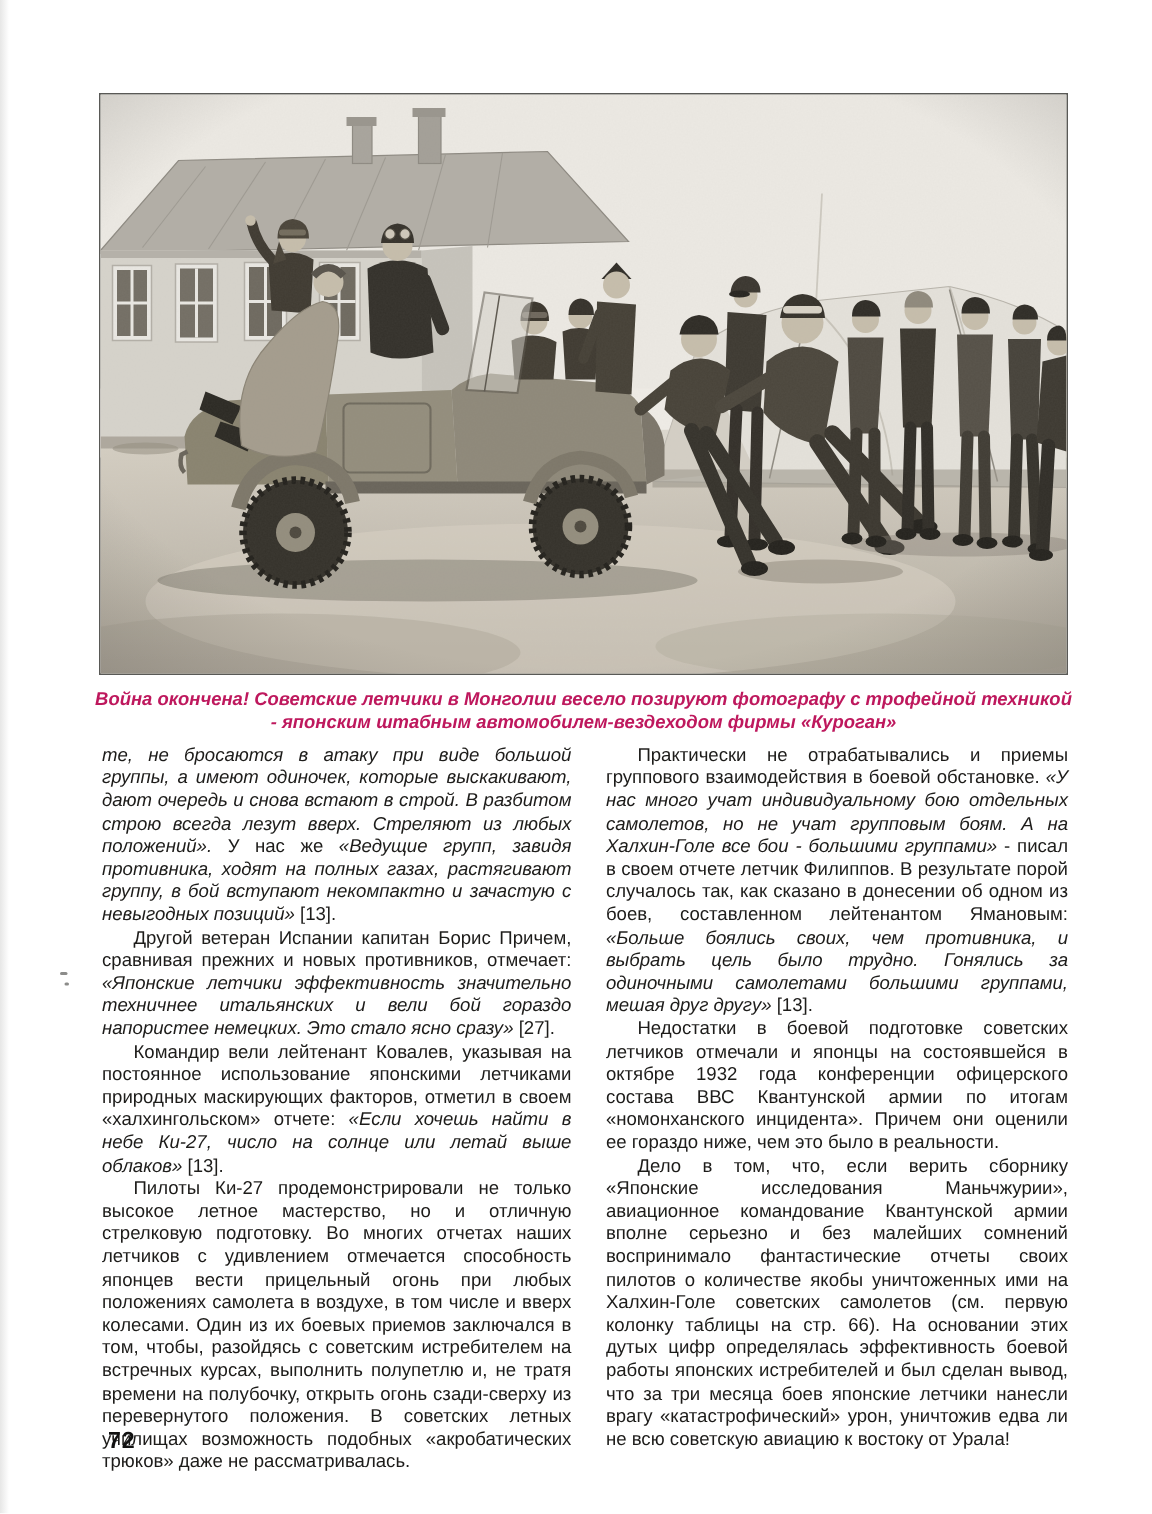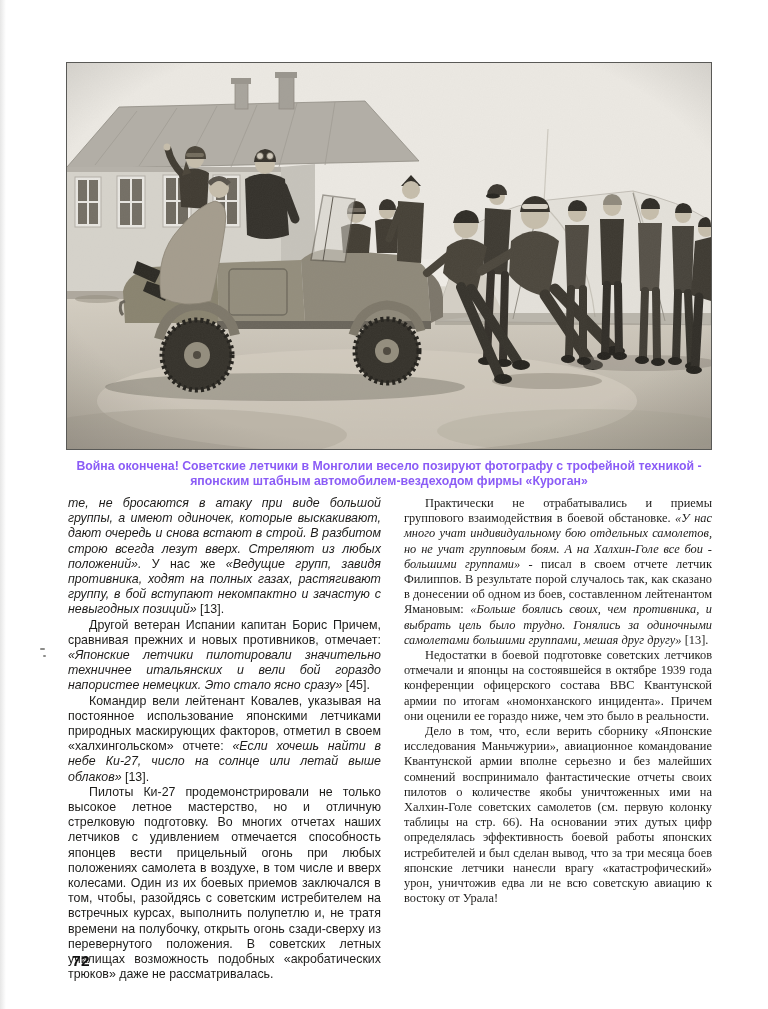--- a/index.html
+++ b/index.html
@@ -16,32 +16,32 @@
 
   .photo-frame{
     position:absolute;left:66px;top:62px;width:646px;height:388px;
     border:1px solid #59595б;border:1px solid #595956;box-sizing:border-box;
     background:#ece9e3;
   }
   .photo-frame svg{display:block;width:100%;height:100%;}
 
   .caption{
     position:absolute;left:61px;top:459px;width:656px;
-    text-align:center;font-weight:bold;
-    font-size:12.3px;line-height:15px;color:#8b5cf6;
+    text-align:center;font-weight:bold;font-style:italic;
+    font-size:12.3px;line-height:15px;color:#be185d;
   }
 
   .columns{
     position:absolute;left:68px;top:496px;width:644px;
     display:flex;gap:23px;
   }
   .col{font-size:12.4px;line-height:15.2px;text-align:justify;
     hyphens:auto;-webkit-hyphens:auto;color:#1d1c1a;}
   .col-left{width:320px;}
-  .col-right{width:315px;font-family:Liberation Serif, serif;}
+  .col-right{width:315px;}
   p.para{margin:0;text-indent:21px;}
   p.para.cont{text-indent:0;}
 
   .pageno{
     position:absolute;left:72px;top:952px;
     font-weight:bold;font-size:15.5px;letter-spacing:.5px;color:#111;
   }
 </style>
 </head>
 <body>
@@ -289,25 +289,25 @@
       <rect x="0" y="0" width="644" height="386" filter="url(#grain)"></rect>
       <rect x="0" y="0" width="644" height="386" fill="url(#gVign)"></rect>
     </svg>
   </figure>
 
   <div class="caption">Война окончена! Советские летчики в Монголии весело позируют фотографу с трофейной техникой - японским штабным автомобилем-вездеходом фирмы «Куроган»</div>
 
   <div class="columns">
     <div class="col col-left">
       <p class="para cont"><i>те, не бросаются в атаку при виде большой группы, а имеют одиночек, которые выскакивают, дают очередь и снова встают в строй. В разбитом строю всегда лезут вверх. Стреляют из любых положений».</i><span> У нас же </span><i>«Ведущие групп, завидя противника, ходят на полных газах, растягивают группу, в бой вступают некомпактно и зачастую с невыгодных позиций»</i><span> [13].</span></p>
-      <p class="para"><span>Другой ветеран Испании капитан Борис Причем, сравнивая прежних и новых противников, отмечает: </span><i>«Японские летчики пилотировали значительно техничнее итальянских и вели бой гораздо напористее немецких. Это стало ясно сразу»</i><span> [45].</span></p>
+      <p class="para"><span>Другой ветеран Испании капитан Борис Причем, сравнивая прежних и новых противников, отмечает: </span><i>«Японские летчики эффективность значительно техничнее итальянских и вели бой гораздо напористее немецких. Это стало ясно сразу»</i><span> [27].</span></p>
       <p class="para"><span>Командир вели лейтенант Ковалев, указывая на постоянное использование японскими летчиками природных маскирующих факторов, отметил в своем «халхингольском» отчете: </span><i>«Если хочешь найти в небе Ки-27, число на солнце или летай выше облаков»</i><span> [13].</span></p>
       <p class="para"><span>Пилоты Ки-27 продемонстрировали не только высокое летное мастерство, но и отличную стрелковую подготовку. Во многих отчетах наших летчиков с удивлением отмечается способность японцев вести прицельный огонь при любых положениях самолета в воздухе, в том числе и вверх колесами. Один из их боевых приемов заключался в том, чтобы, разойдясь с советским истребителем на встречных курсах, выполнить полупетлю и, не тратя времени на полубочку, открыть огонь сзади-сверху из перевернутого положения. В советских летных училищах возможность подобных «акробатических трюков» даже не рассматривалась.</span></p>
     </div>
     <div class="col col-right">
       <p class="para"><span>Практически не отрабатывались и приемы группового взаимодействия в боевой обстановке. </span><i>«У нас много учат индивидуальному бою отдельных самолетов, но не учат групповым боям. А на Халхин-Голе все бои - большими группами»</i><span> - писал в своем отчете летчик Филиппов. В результате порой случалось так, как сказано в донесении об одном из боев, составленном лейтенантом Ямановым: </span><i>«Больше боялись своих, чем противника, и выбрать цель было трудно. Гонялись за одиночными самолетами большими группами, мешая друг другу»</i><span> [13].</span></p>
-      <p class="para"><span>Недостатки в боевой подготовке советских летчиков отмечали и японцы на состоявшейся в октябре 1939 года конференции офицерского состава ВВС Квантунской армии по итогам «номонханского инцидента». Причем они оценили ее гораздо ниже, чем это было в реальности.</span></p>
+      <p class="para"><span>Недостатки в боевой подготовке советских летчиков отмечали и японцы на состоявшейся в октябре 1932 года конференции офицерского состава ВВС Квантунской армии по итогам «номонханского инцидента». Причем они оценили ее гораздо ниже, чем это было в реальности.</span></p>
       <p class="para"><span>Дело в том, что, если верить сборнику «Японские исследования Маньчжурии», авиационное командование Квантунской армии вполне серьезно и без малейших сомнений воспринимало фантастические отчеты своих пилотов о количестве якобы уничтоженных ими на Халхин-Голе советских самолетов (см. первую колонку таблицы на стр. 66). На основании этих дутых цифр определялась эффективность боевой работы японских истребителей и был сделан вывод, что за три месяца боев японские летчики нанесли врагу «катастрофический» урон, уничтожив едва ли не всю советскую авиацию к востоку от Урала!</span></p>
     </div>
   </div>
 
   <div class="pageno">72</div>
 </div>
 
 </body></html>

